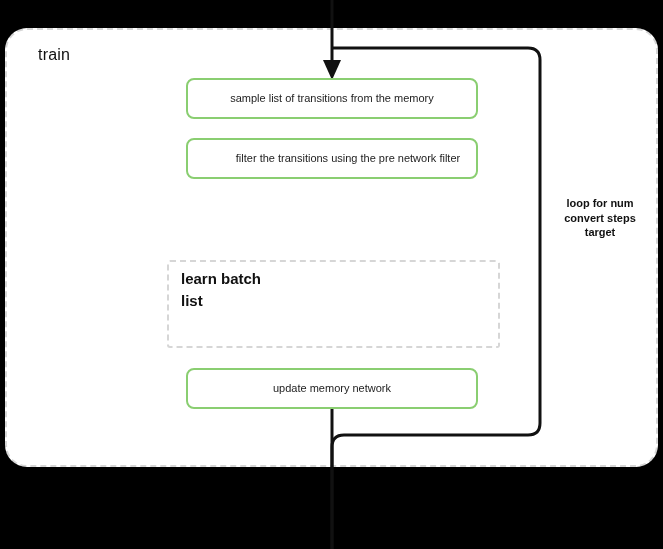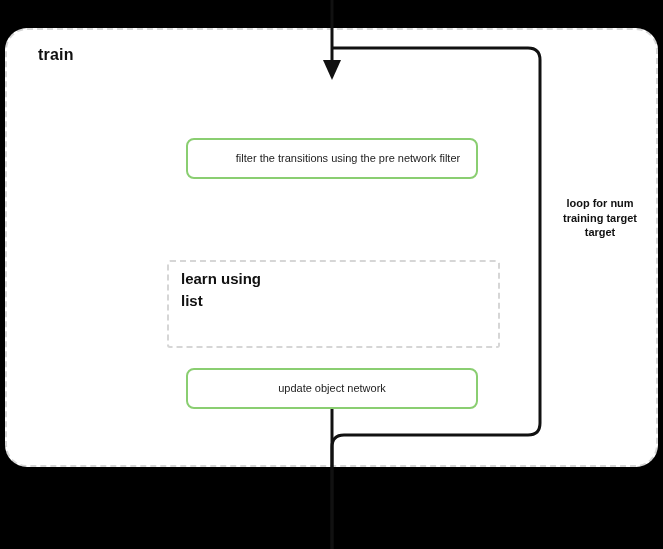--- a/index.html
+++ b/index.html
@@ -27,21 +27,21 @@
     border: 2px dashed #d6d6d6;
     border-radius: 22px;
     box-sizing: border-box;
   }
 
   .section-title {
     position: absolute;
     left: 38px;
     top: 46px;
     font-size: 16px;
-    font-weight: bold;
+    font-weight: normal;
     color: #111111;
     letter-spacing: 0.2px;
     white-space: nowrap;
   }
 
   
   .proc-box {
     position: absolute;
     left: 186px;
     width: 292px;
@@ -127,28 +127,31 @@
     <line x1="332" y1="0" x2="332" y2="68" stroke="#111111" stroke-width="3"></line>
 
     <polygon points="332,80 323,60 341,60" fill="#111111"></polygon>
 
     <path d="M 332 48 L 528 48 Q 540 48 540 60 L 540 423 Q 540 435 528 435 L 344 435 Q 332 435 332 447 L 332 549" fill="none" stroke="#111111" stroke-width="3" stroke-linecap="butt"></path>
 
     <line x1="332" y1="408" x2="332" y2="549" stroke="#111111" stroke-width="3"></line>
   </svg>
 
   <div class="subflow-box">
-    <div class="subflow-title"><span>learn using</span><br><span>list</span></div>
+    <div class="subflow-title"><span>learn batch</span><br><span>list</span></div>
   </div>
 
+  <div class="proc-box" id="box-sample">
+    <span class="label">sample list of transitions from the memory</span>
+  </div>
 
   <div class="proc-box" id="box-filter">
     <span class="label">filter the transitions using the pre network filter</span>
   </div>
 
 
   <div class="proc-box" id="box-update">
-    <span class="label">update object network</span>
+    <span class="label">update memory network</span>
   </div>
 
-  <div class="loop-label"><span>loop for num</span><br><span>training target</span><br><span>target</span></div>
+  <div class="loop-label"><span>loop for num</span><br><span>convert steps</span><br><span>target</span></div>
 
 </div>
 
 </body></html>

